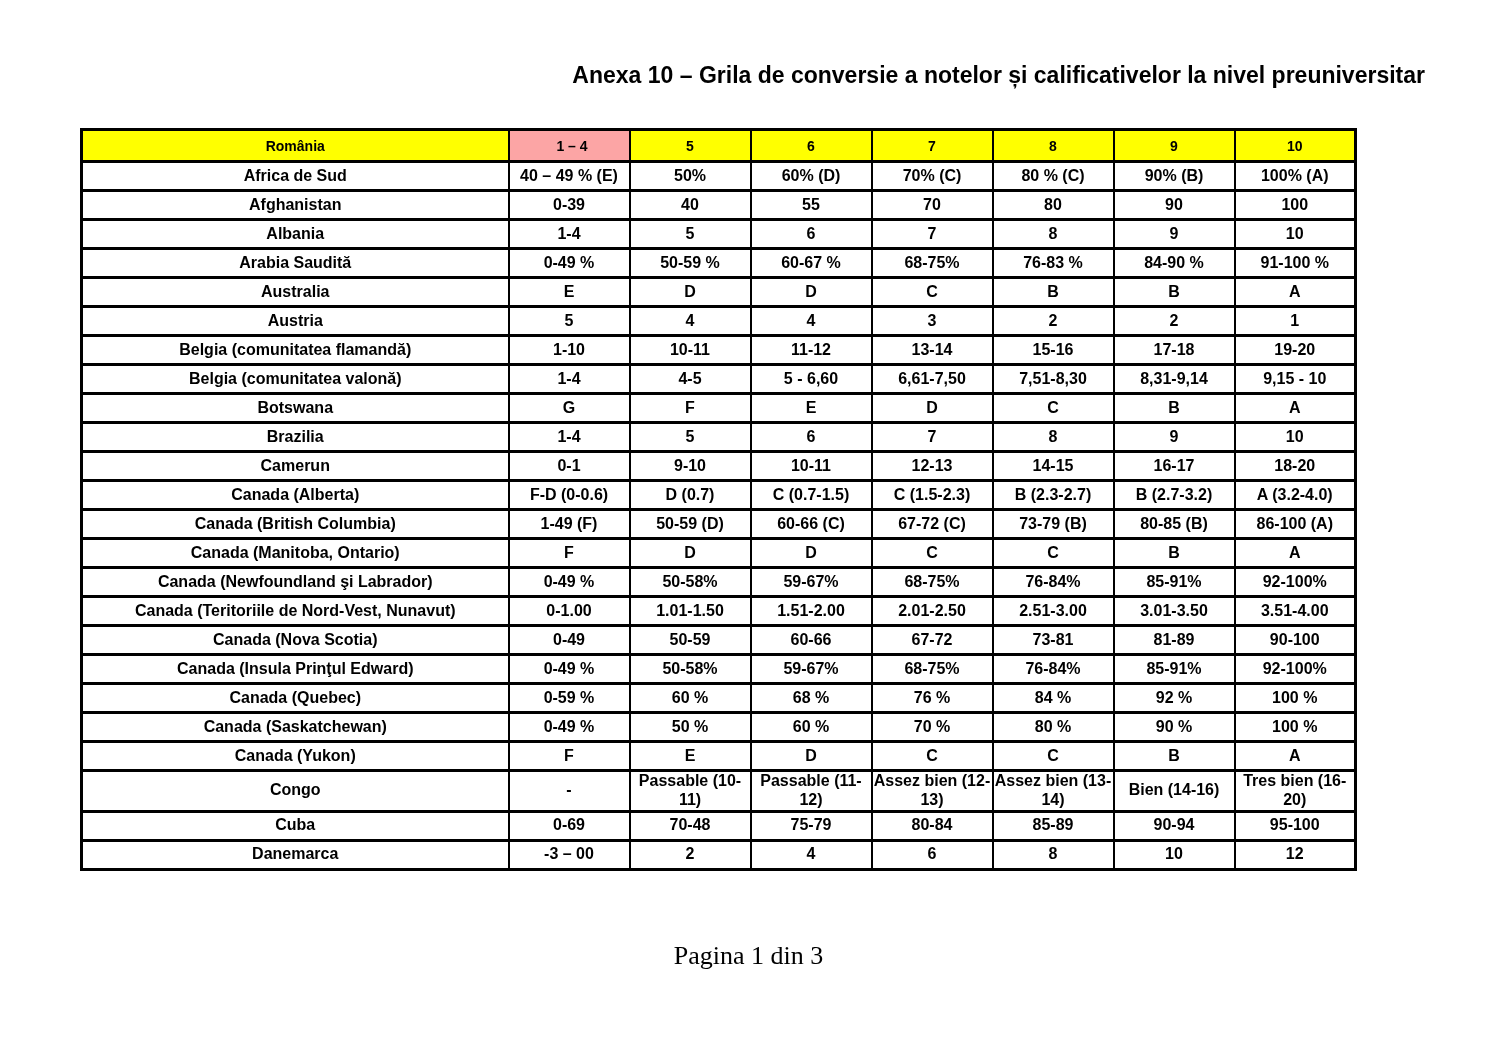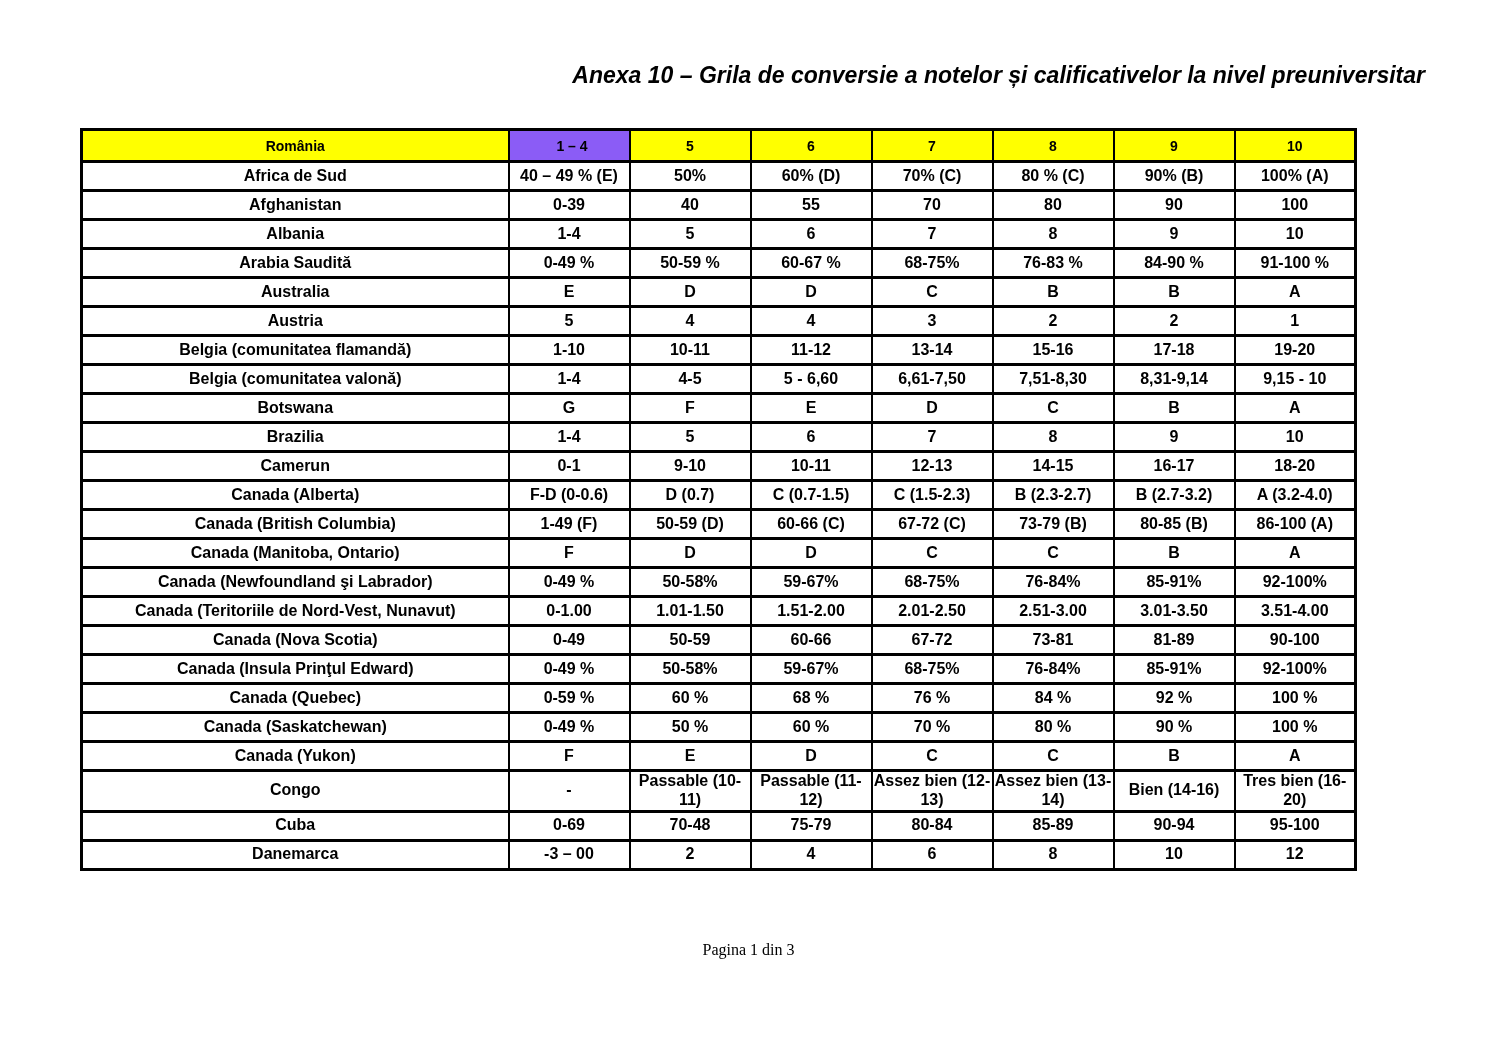--- a/index.html
+++ b/index.html
@@ -17,21 +17,20 @@
     height: 1058px;
     background: #ffffff;
   }
   .doc-title {
     position: absolute;
     top: 62px;
     right: 72px;
     font-family: "Liberation Sans", sans-serif;
     font-size: 23px;
     font-weight: bold;
-    font-style: italic;
     color: #000000;
     white-space: nowrap;
   }
   table.conv {
     position: absolute;
     left: 80px;
     top: 128px;
     width: 1277px;
     border-collapse: collapse;
     table-layout: fixed;
@@ -59,21 +58,21 @@
     font-size: 16px;
     line-height: 1.18;
   }
   .page-footer {
     position: absolute;
     top: 941px;
     left: 0;
     width: 100%;
     text-align: center;
     font-family: "Liberation Serif", serif;
-    font-size: 16px;
+    font-size: 26px;
     color: #000000;
   }
 </style>
 </head>
 <body>
 
 <div class="page">
 
   <div class="doc-title">Anexa 10 – Grila de conversie a notelor și calificativelor la nivel preuniversitar</div>
 
@@ -84,21 +83,21 @@
         <col>
         <col>
         <col>
         <col>
         <col>
         <col>
     </colgroup>
     <thead>
       <tr>
           <th style="background: rgb(255, 255, 0);">România</th>
-          <th style="background: #8b5cf6; padding-left: 7px;">1 – 4</th>
+          <th style="background: #fca5a5; padding-left: 7px;">1 – 4</th>
           <th style="background: rgb(255, 255, 0);">5</th>
           <th style="background: rgb(255, 255, 0);">6</th>
           <th style="background: rgb(255, 255, 0);">7</th>
           <th style="background: rgb(255, 255, 0);">8</th>
           <th style="background: rgb(255, 255, 0);">9</th>
           <th style="background: rgb(255, 255, 0);">10</th>
         </tr>
     </thead>
     <tbody>
         <tr>

